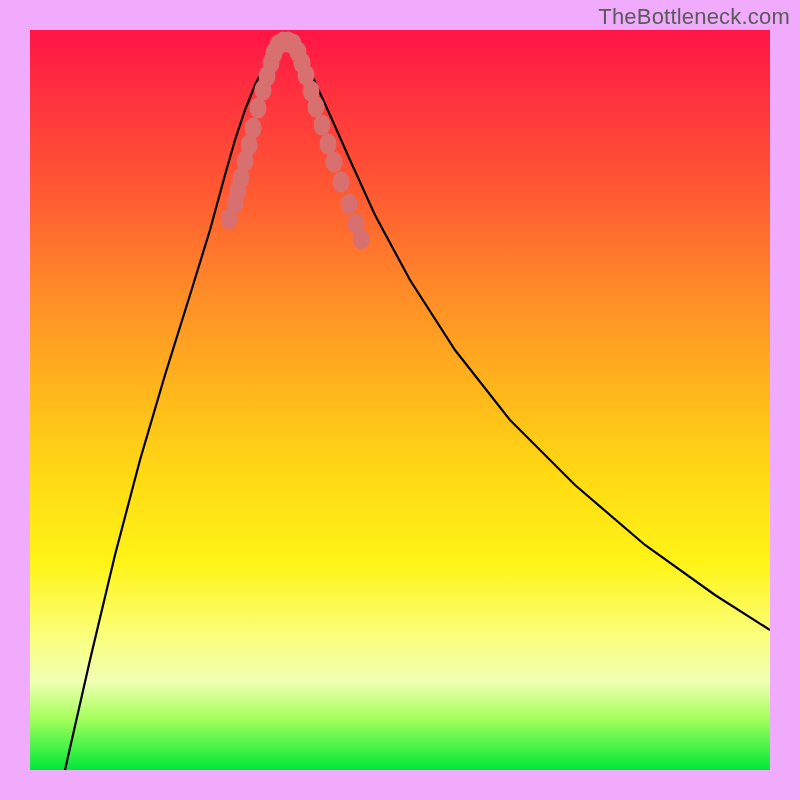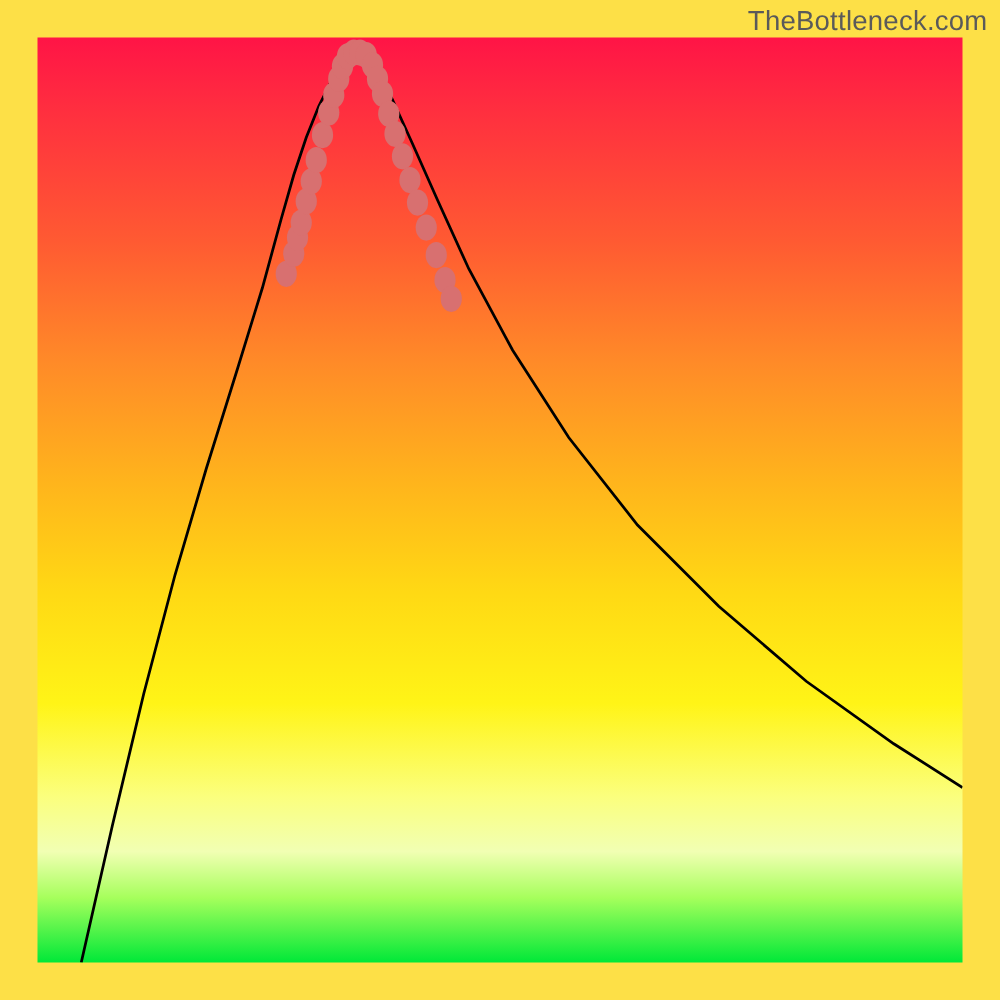--- a/index.html
+++ b/index.html
@@ -7,21 +7,21 @@
     padding: 0;
     width: 800px;
     height: 800px;
     overflow: hidden;
     font-family: Arial, Helvetica, sans-serif;
   }
   .canvas {
     position: relative;
     width: 800px;
     height: 800px;
-    background: #fde047;
+    background: #f0abfc;
   }
   .plot-area {
     position: absolute;
     left: 30px;
     top: 30px;
     width: 740px;
     height: 740px;
     
     background: linear-gradient(
       to bottom,

